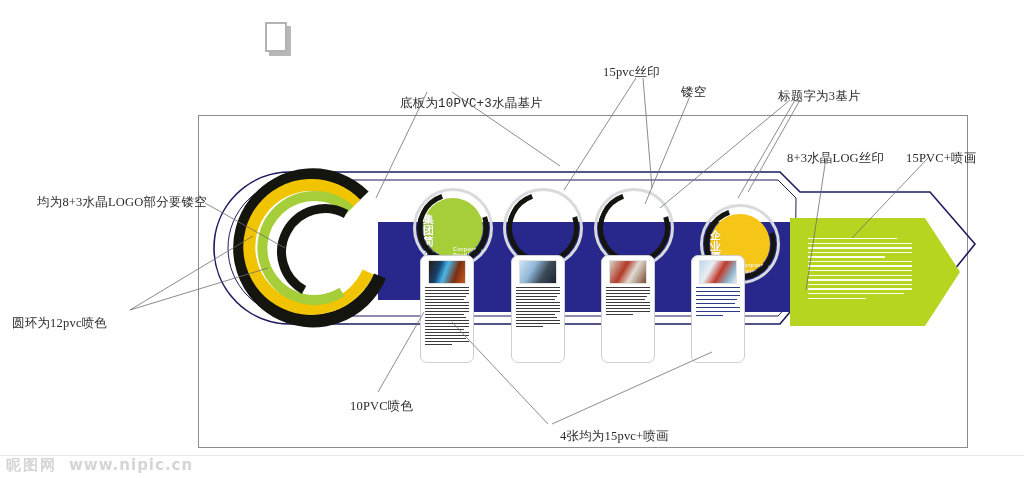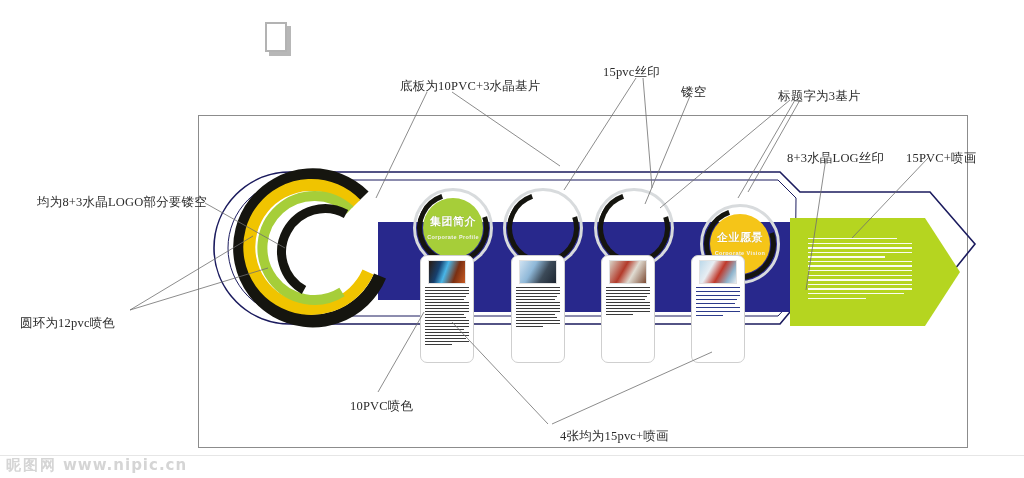--- a/index.html
+++ b/index.html
@@ -60,22 +60,22 @@
     transform: rotate(26deg);
   }
   .badge .ring-grey {
     position: absolute; left: -4px; top: -4px; right: -4px; bottom: -4px;
     border-radius: 50%;
     border: 3px solid #d8dbdd;
   }
   .badge .disc {
     position: absolute; left: 6px; top: 6px; right: 6px; bottom: 6px;
     border-radius: 50%;
-    display: flex; flex-direction: column;
-    align-items: center; justify-content: center;
+    display: flex; flex-direction: row;
+    align-items: flex-end; justify-content: center;
     gap: 8px;
   }
   .badge .cn {
     font-family: "Liberation Sans", "DejaVu Sans", sans-serif;
     font-size: 11px; font-weight: 700;
     color: #ffffff;
     letter-spacing: 0.5px;
     line-height: 1;
     text-shadow: 0 0 1px rgba(0,0,0,.25);
   }
@@ -121,21 +121,21 @@
     position: absolute; left: 6px; bottom: 3px;
     font-family: "DejaVu Sans", sans-serif;
     font-size: 15px; font-weight: 700;
     color: #d5d5d5;
     letter-spacing: 1px;
     white-space: nowrap;
   }
   .wm-logo .cnmark {
     font-family: "Liberation Sans", "DejaVu Sans", sans-serif;
     letter-spacing: 2px;
-    margin-right: 6px;
+    margin-right: 12px;
   }
   .wm-id {
     position: absolute; right: 0; bottom: 8px;
     background: #c9c9c9;
     color: #ffffff;
     font-family: "DejaVu Sans", sans-serif;
     font-size: 9.5px;
     letter-spacing: 0.2px;
     padding: 2px 6px 2px 8px;
     white-space: nowrap;
@@ -295,26 +295,26 @@
           <i style="width: 94%;"></i>
           <i style="width: 88%;"></i>
           <i style="width: 100%;"></i>
           <i style="width: 100%;"></i>
           <i style="width: 62%;"></i>
         </div>
       </div>
     </div>
 
   <div id="labels-layer">
-      <div class="lbl" style="left: 400px; top: 78px;">底板为10PVC+3水晶基片</div>
+      <div class="lbl" style="left: 400px; top: 95px; font-family: Liberation Mono, monospace;">底板为10PVC+3水晶基片</div>
       <div class="lbl" style="left: 603px; top: 64px;">15pvc丝印</div>
       <div class="lbl" style="left: 681px; top: 84px;">镂空</div>
       <div class="lbl" style="left: 778px; top: 88px;">标题字为3基片</div>
       <div class="lbl" style="left: 37px; top: 194px;">均为8+3水晶LOGO部分要镂空</div>
-      <div class="lbl" style="left: 20px; top: 315px; font-family: Liberation Serif, serif;">圆环为12pvc喷色</div>
+      <div class="lbl" style="left: 12px; top: 315px; font-family: Liberation Serif, serif;">圆环为12pvc喷色</div>
       <div class="lbl" style="left: 787px; top: 150px;">8+3水晶LOG丝印</div>
       <div class="lbl" style="left: 906px; top: 150px;">15PVC+喷画</div>
       <div class="lbl" style="left: 350px; top: 398px;">10PVC喷色</div>
       <div class="lbl" style="left: 560px; top: 428px;">4张均为15pvc+喷画</div>
     </div>
 
   <svg id="leaders" viewBox="0 0 1024 478">
     <g stroke="#6e6e6e" stroke-width="0.8" fill="none">
       <path d="M 427,92 L 376,198"></path>
       <path d="M 452,92 L 560,166"></path>

